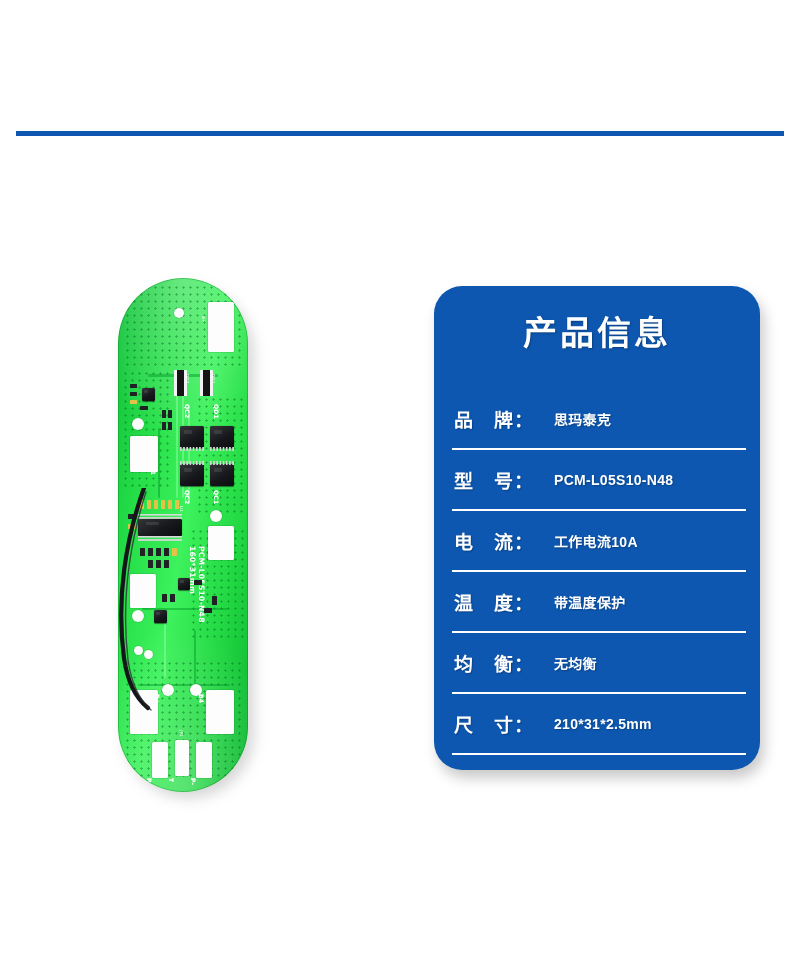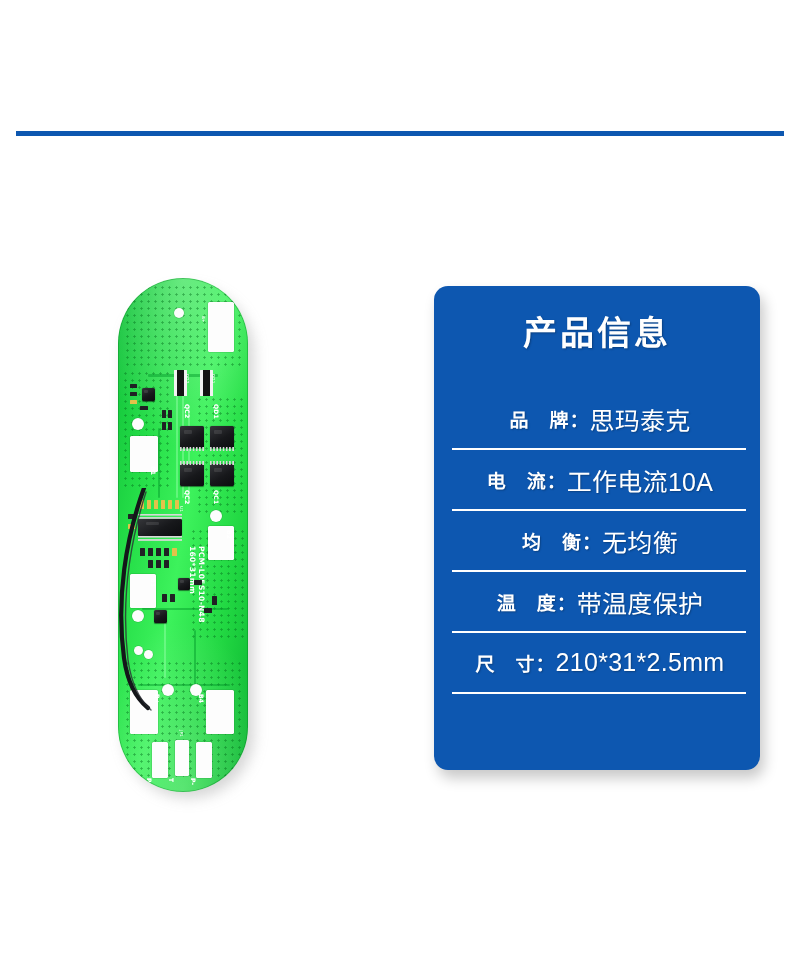--- a/index.html
+++ b/index.html
@@ -202,21 +202,21 @@
   }
 
   
   #info-card {
     position: absolute;
     left: 434px;
     top: 286px;
     width: 326px;
     height: 484px;
     background: #0d57b0;
-    border-radius: 14px;
+    border-radius: 28px;
     box-shadow: 4px 8px 14px rgba(0,0,0,0.22);
   }
 
   #card-title {
     position: absolute;
     left: 0;
     top: 26px;
     width: 326px;
     text-align: center;
     font-size: 34px;
@@ -234,37 +234,36 @@
     width: 294px;
   }
 
   .spec-row {
     position: relative;
     height: 61px;
     display: flex;
     align-items: center;
     border-bottom: 2.5px solid #ffffff;
     padding-left: 2px;
-    justify-content: center;
   }
   .spec-row:last-child { border-bottom: 2.5px solid #ffffff; }
 
   .spec-label {
     font-size: 19px;
     font-weight: bold;
     color: #ffffff;
     letter-spacing: 1px;
     white-space: nowrap;
     text-shadow: 1px 1px 1.5px rgba(0,0,0,0.25);
   }
 
   .spec-value {
-    margin-left: 0;
-    font-size: 25px;
-    font-weight: normal;
+    margin-left: 20px;
+    font-size: 14px;
+    font-weight: bold;
     color: #ffffff;
     letter-spacing: 0.3px;
     white-space: nowrap;
     text-shadow: 1px 1px 1.5px rgba(0,0,0,0.25);
   }
 </style>
 </head>
 <body>
 
 <div id="page">
@@ -406,37 +405,41 @@
   <div id="info-card">
     <div id="card-title">产品信息</div>
 
     <div id="spec-list">
 
       <div class="spec-row">
         <span class="spec-label">品　牌：</span>
         <span class="spec-value">思玛泰克</span>
       </div>
 
+      <div class="spec-row">
+        <span class="spec-label">型　号：</span>
+        <span class="spec-value">PCM-L05S10-N48</span>
+      </div>
 
       <div class="spec-row">
         <span class="spec-label">电　流：</span>
         <span class="spec-value">工作电流10A</span>
       </div>
 
       <div class="spec-row">
+        <span class="spec-label">温　度：</span>
+        <span class="spec-value">带温度保护</span>
+      </div>
+
+      <div class="spec-row">
         <span class="spec-label">均　衡：</span>
         <span class="spec-value">无均衡</span>
       </div>
 
       <div class="spec-row">
-        <span class="spec-label">温　度：</span>
-        <span class="spec-value">带温度保护</span>
-      </div>
-
-      <div class="spec-row">
         <span class="spec-label">尺　寸：</span>
         <span class="spec-value">210*31*2.5mm</span>
       </div>
 
     </div>
   </div>
 
 </div>
 
 </body></html>

